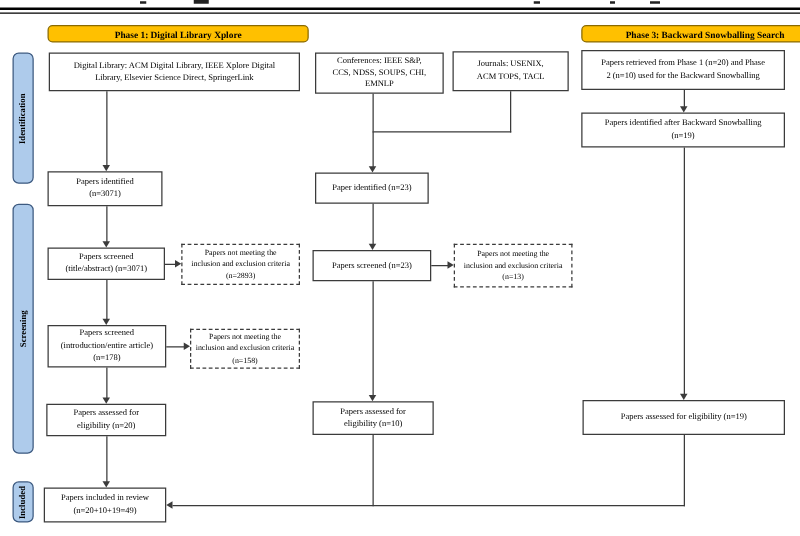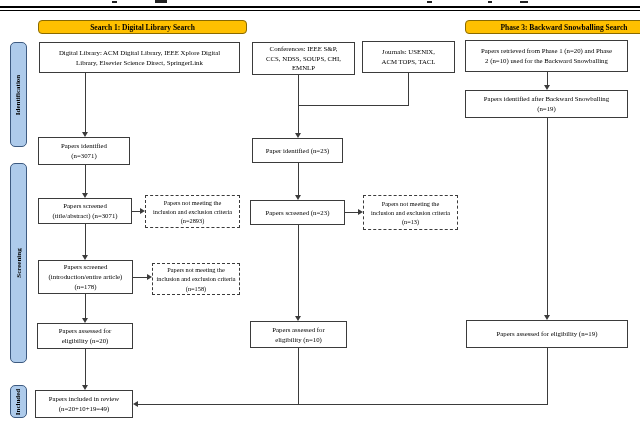--- a/index.html
+++ b/index.html
@@ -31,21 +31,21 @@
 
   <div class="frag" style="left:112px;top:1px;width:5px;height:2px;"></div>
   <div class="frag" style="left:155px;top:0px;width:12px;height:3px;"></div>
   <div class="frag" style="left:427px;top:1px;width:5px;height:2px;"></div>
   <div class="frag" style="left:488px;top:1px;width:4px;height:2px;"></div>
   <div class="frag" style="left:520px;top:1px;width:8px;height:2px;"></div>
   <div class="rule" style="left:0;top:6px;width:640px;height:2px;"></div>
   <div class="rule" style="left:0;top:10px;width:640px;height:1px;"></div>
 
   <div class="hdr" style="left:38px;top:20px;width:209px;height:14px;">
-      <span>Search 1: Digital Library Search</span>
+      <span>Phase 1: Digital Library Xplore</span>
     </div>
   <div class="hdr" style="left:465px;top:20px;width:198px;height:14px;">
       <span>Phase 3: Backward Snowballing Search</span>
     </div>
 
   <div class="stage" style="left:10px;top:42px;width:17px;height:105px;">
       <span>Identification</span>
     </div>
   <div class="stage" style="left:10px;top:163px;width:17px;height:200px;">
       <span>Screening</span>

